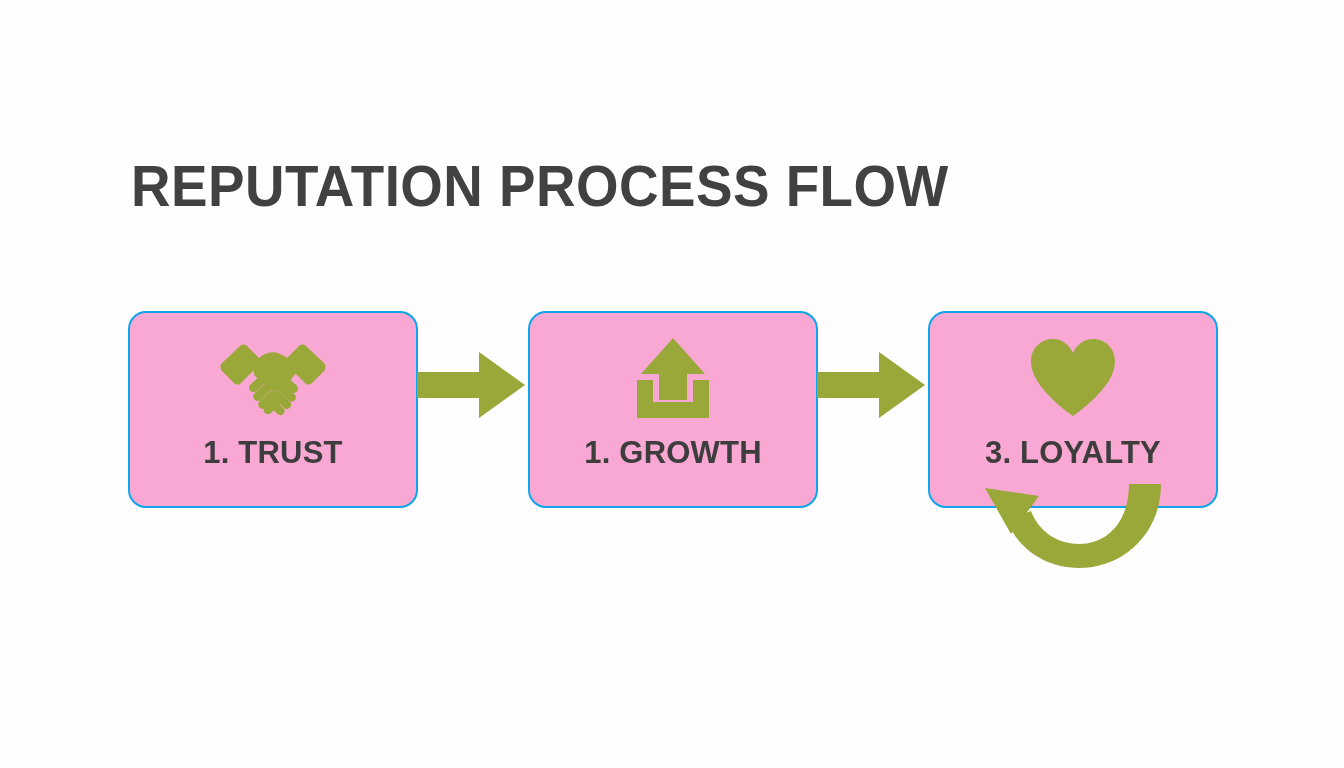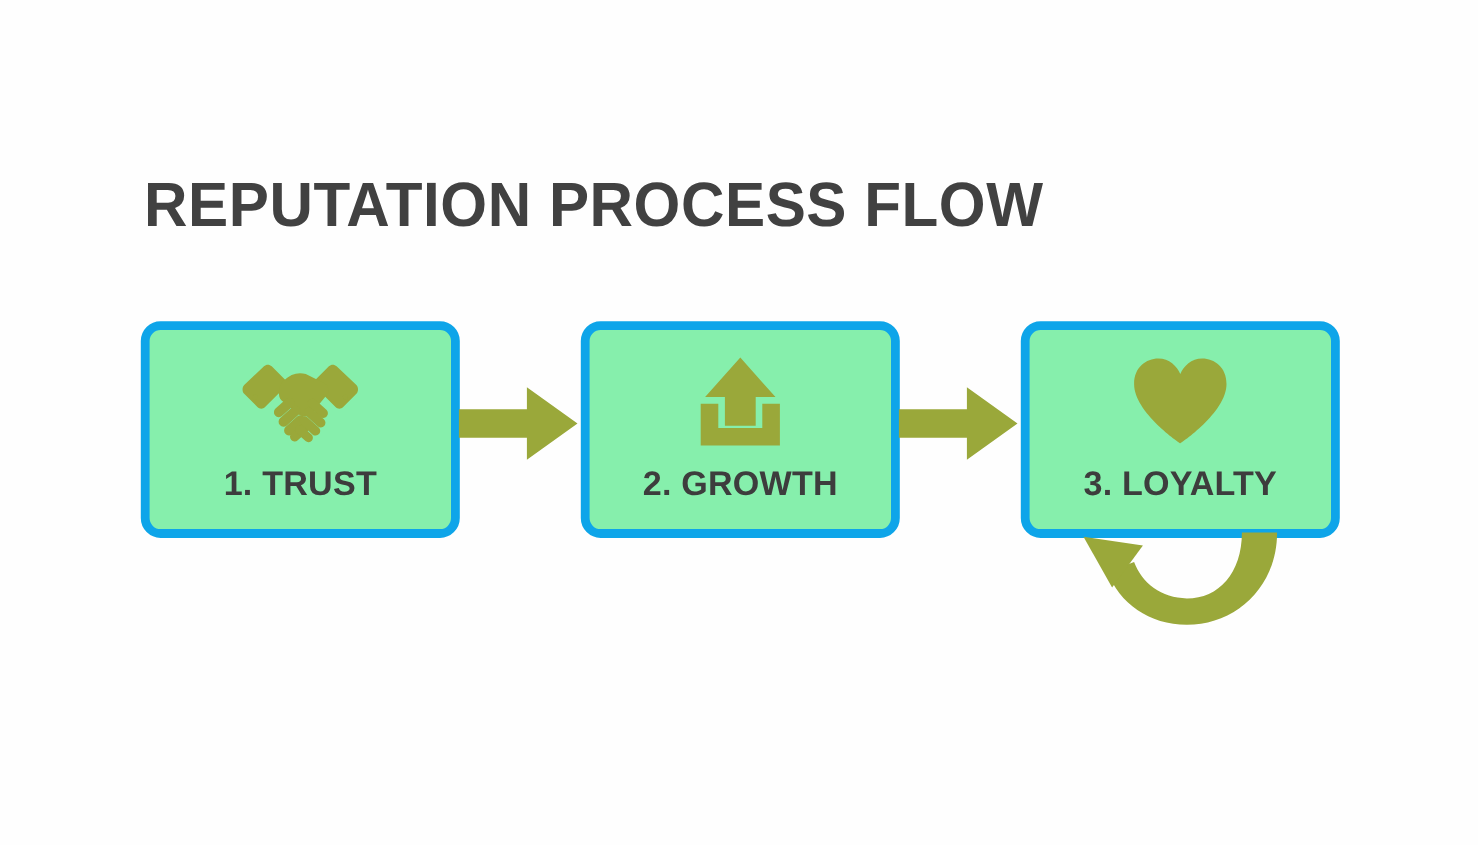--- a/index.html
+++ b/index.html
@@ -43,27 +43,27 @@
   .flow {
     position: absolute;
     left: 0;
     top: 0;
     width: 1344px;
     height: 768px;
   }
 
   .step-box {
     position: absolute;
-    top: 292px;
+    top: 311px;
     width: 290px;
     height: 197px;
     box-sizing: border-box;
-    border: 8px solid #0ea5e9;
+    border: 2px solid #0ea5e9;
     border-radius: 18px;
-    background: #86efac;
+    background: #f9a8d4;
   }
   .step-box.b1 { left: 128px; }
   .step-box.b2 { left: 528px; }
   .step-box.b3 { left: 928px; padding-left: 40px; }
 
   .step-icon {
     position: absolute;
     left: 0;
     top: 22px;
     width: 100%;
@@ -162,21 +162,21 @@
       <div class="step-icon">
         <svg width="88" height="84" viewBox="0 0 88 84" aria-hidden="true">
           <g fill="#9aa83a">
 
             <path d="M44 2 L76 38 L58 38 L58 64 L30 64 L30 38 L12 38 Z"></path>
 
             <path d="M8 44 L24 44 L24 66 L64 66 L64 44 L80 44 L80 82 L8 82 Z"></path>
           </g>
         </svg>
       </div>
-      <div class="step-label">2. GROWTH</div>
+      <div class="step-label">1. GROWTH</div>
     </div>
 
     <div class="connector c2">
       <svg width="110" height="80" viewBox="0 0 110 80" aria-hidden="true">
         <path d="M0 27 L62 27 L62 7 L108 40 L62 73 L62 53 L0 53 Z" fill="#9aa83a"></path>
       </svg>
     </div>
 
     <div class="step-box b3">
       <div class="step-icon">

